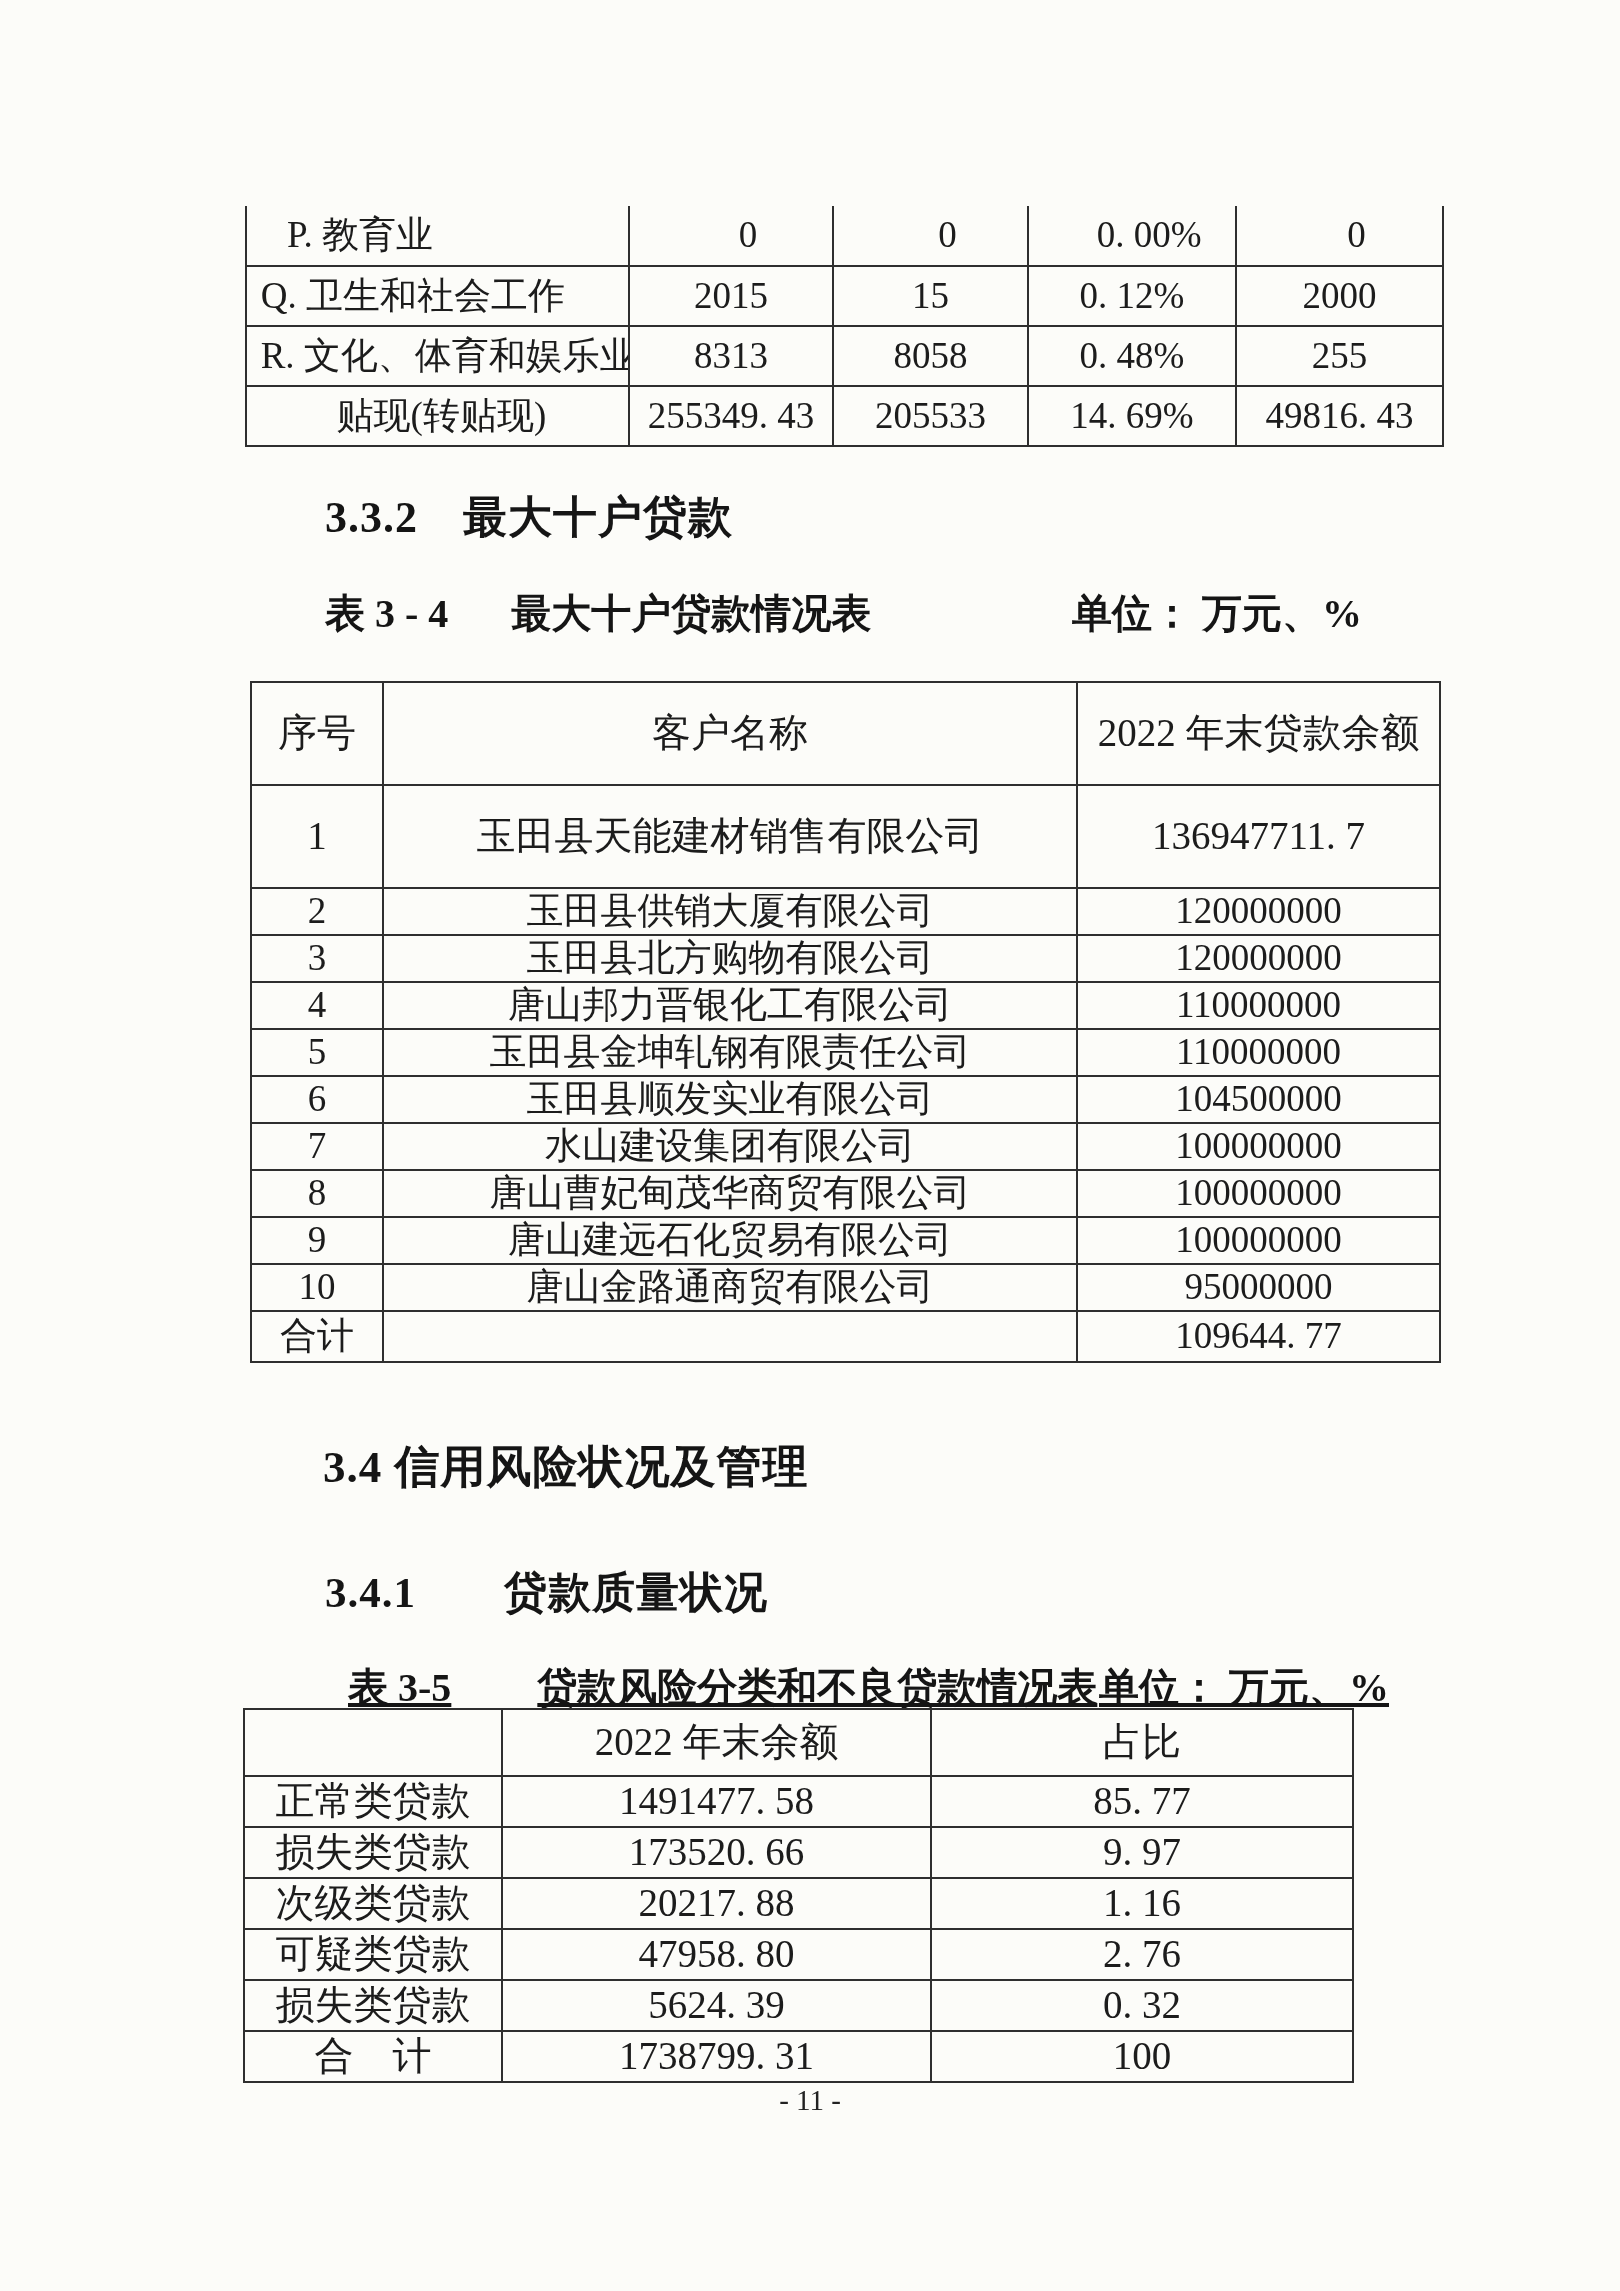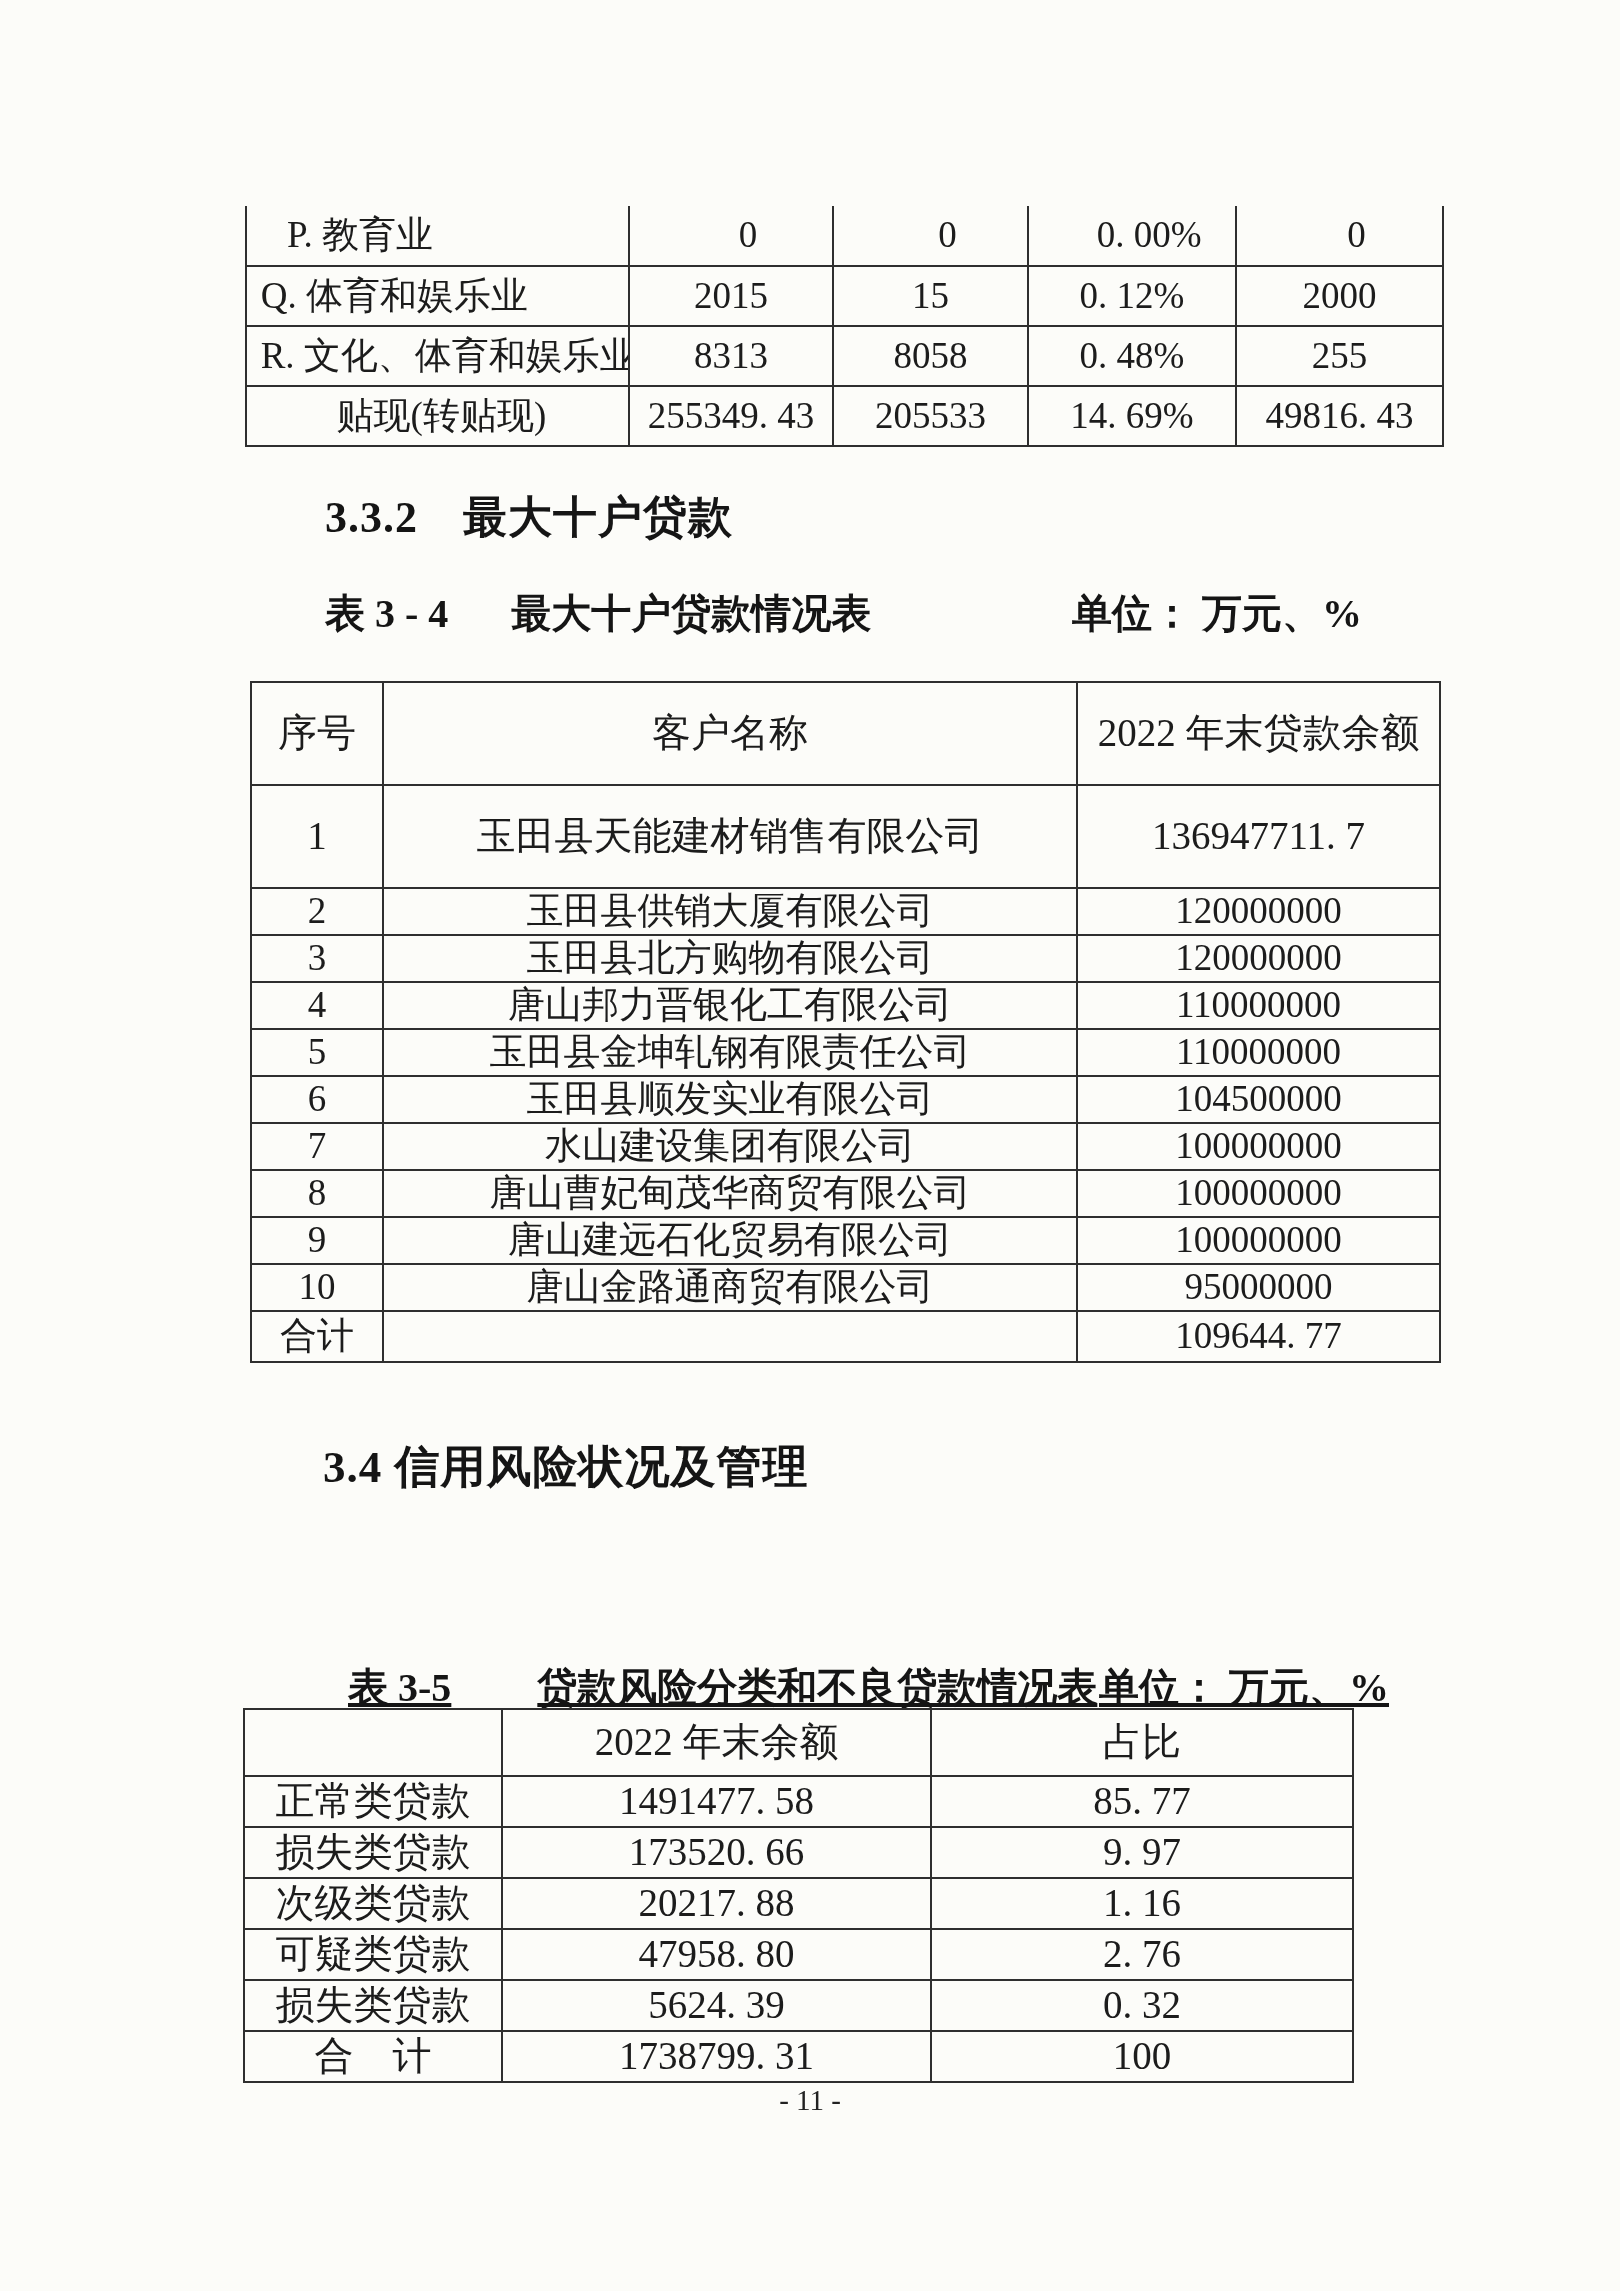--- a/index.html
+++ b/index.html
@@ -90,21 +90,21 @@
     </colgroup>
     <tbody>
       <tr>
         <td class="lbl">P. 教育业</td>
         <td>0</td>
         <td>0</td>
         <td>0. 00%</td>
         <td>0</td>
       </tr>
       <tr>
-        <td class="lbl">Q. 体育和娱乐业</td>
+        <td class="lbl">Q. 卫生和社会工作</td>
         <td>2015</td>
         <td>15</td>
         <td>0. 12%</td>
         <td>2000</td>
       </tr>
       <tr>
         <td class="lbl">R. 文化、体育和娱乐业</td>
         <td>8313</td>
         <td>8058</td>
         <td>0. 48%</td>
@@ -192,20 +192,21 @@
       </tr>
       <tr class="last">
         <td>合计</td>
         <td></td>
         <td>109644. 77</td>
       </tr>
     </tbody>
   </table>
 
   <h2 class="heading h34">3.4 信用风险状况及管理</h2>
+  <h3 class="heading h341">3.4.1　　贷款质量状况</h3>
 
   <div class="caption cap35">
     <span>表 3-5</span>
     <span class="cap-title">贷款风险分类和不良贷款情况表</span>
     <span class="cap-unit">单位： 万元、%</span>
   </div>
 
   <table class="tbl t35">
     <colgroup>
       <col style="width:258px">

